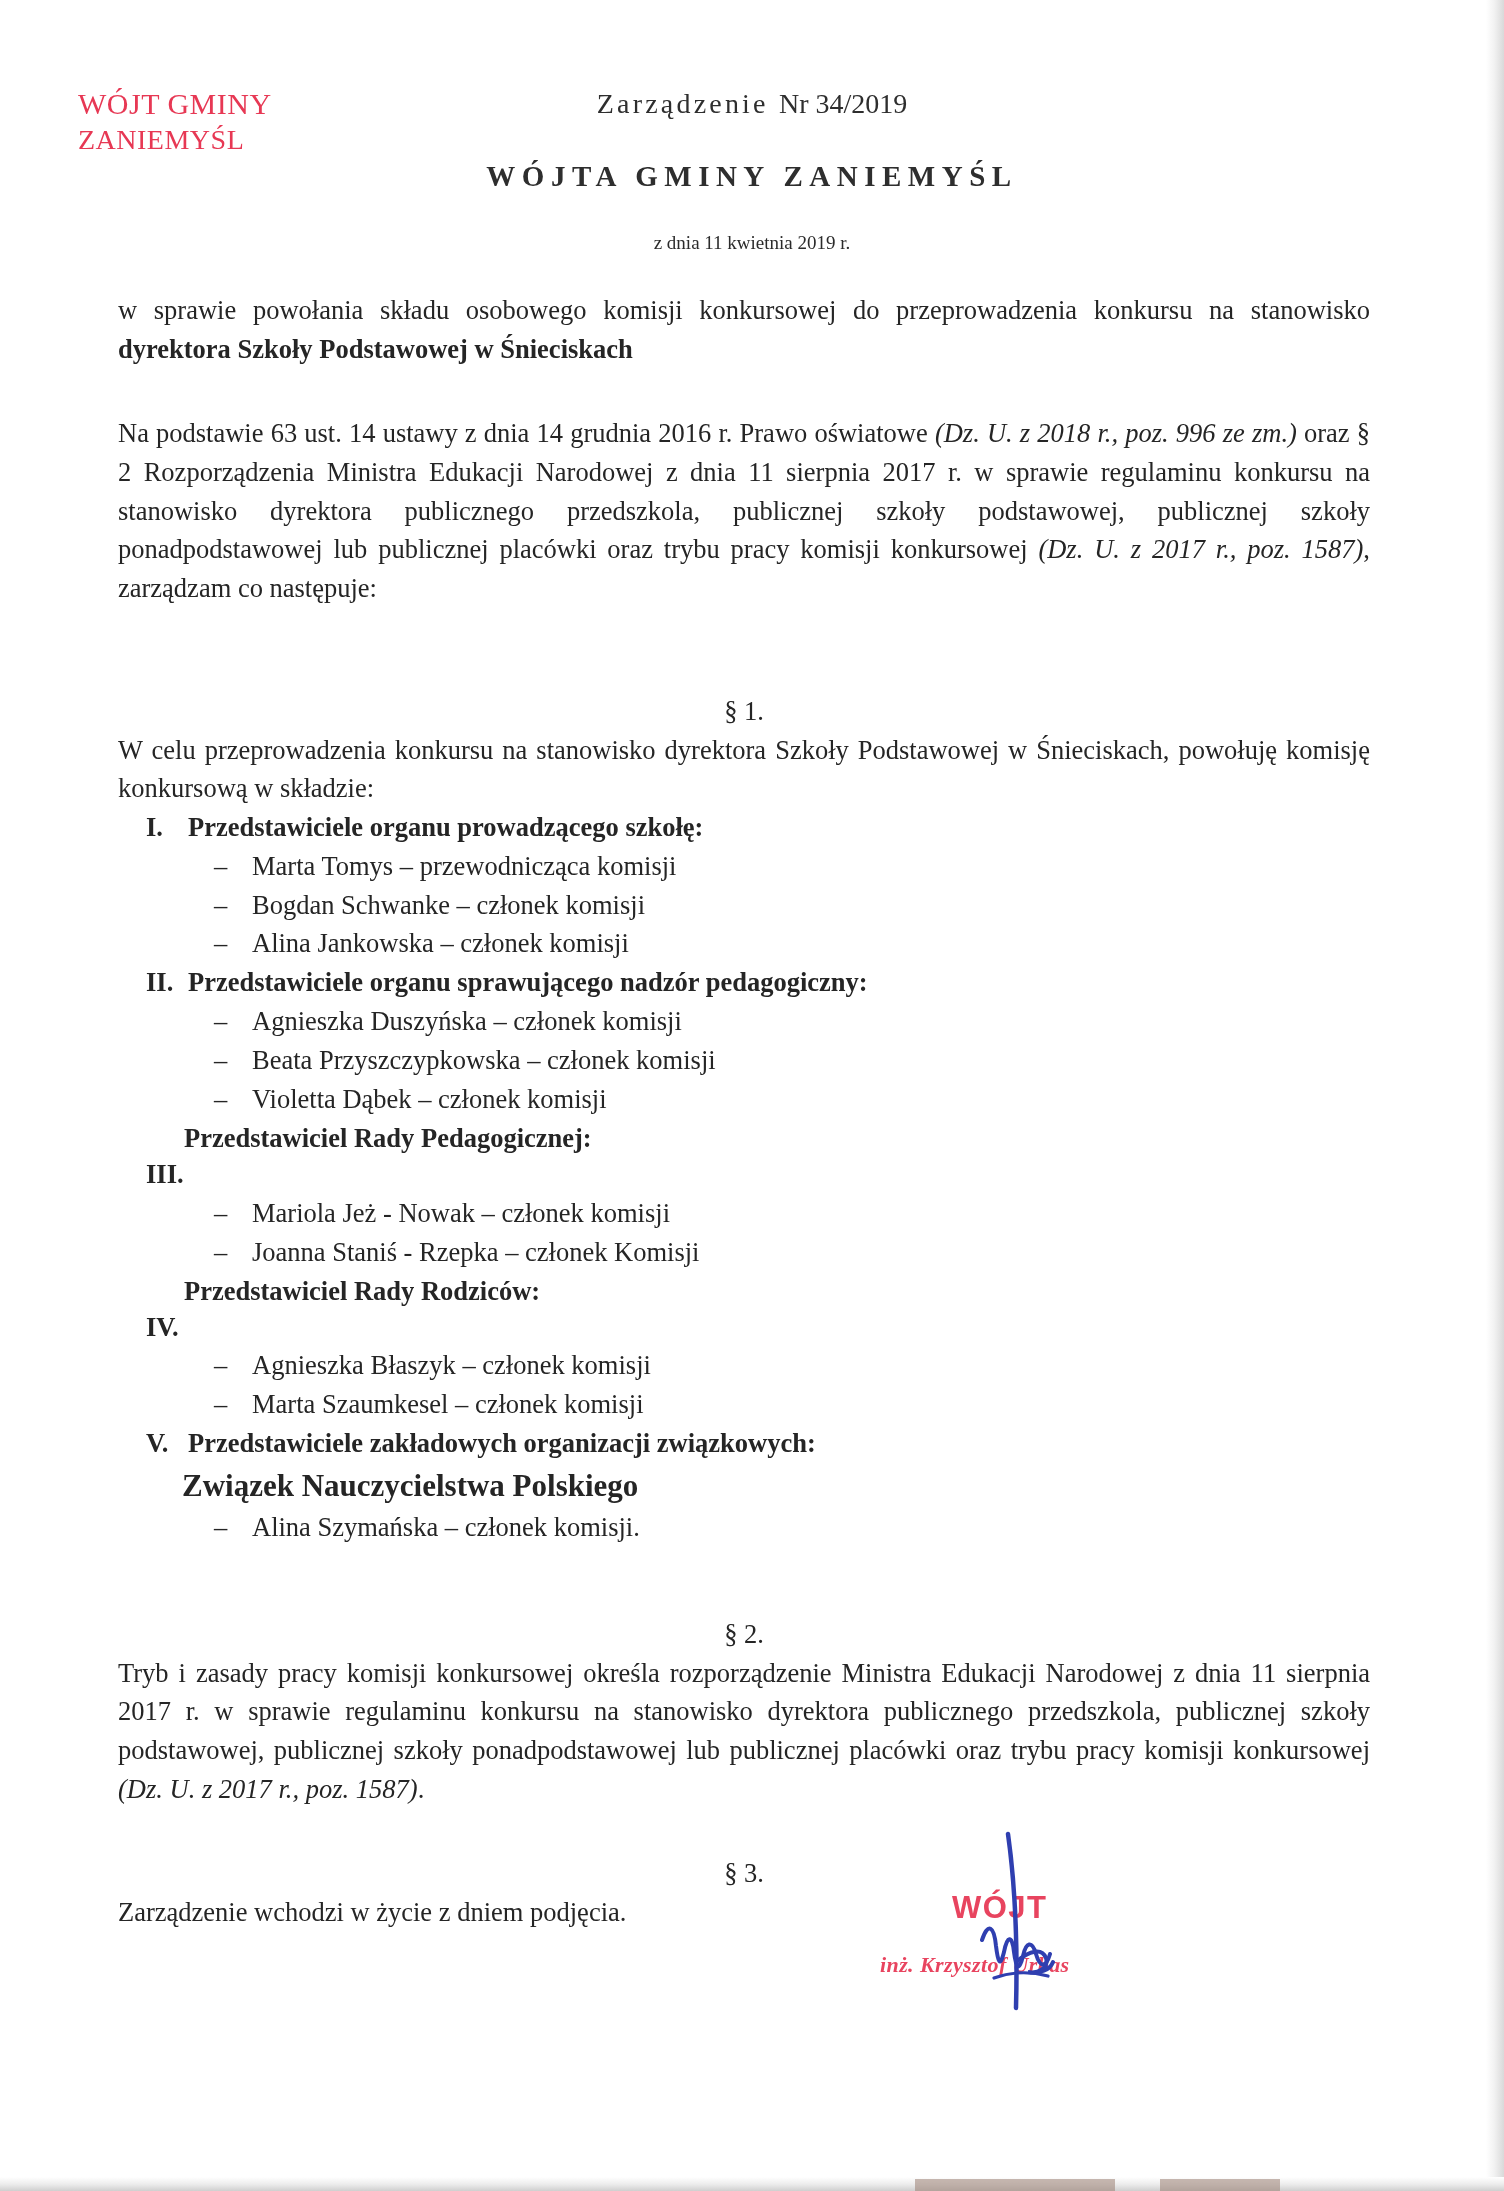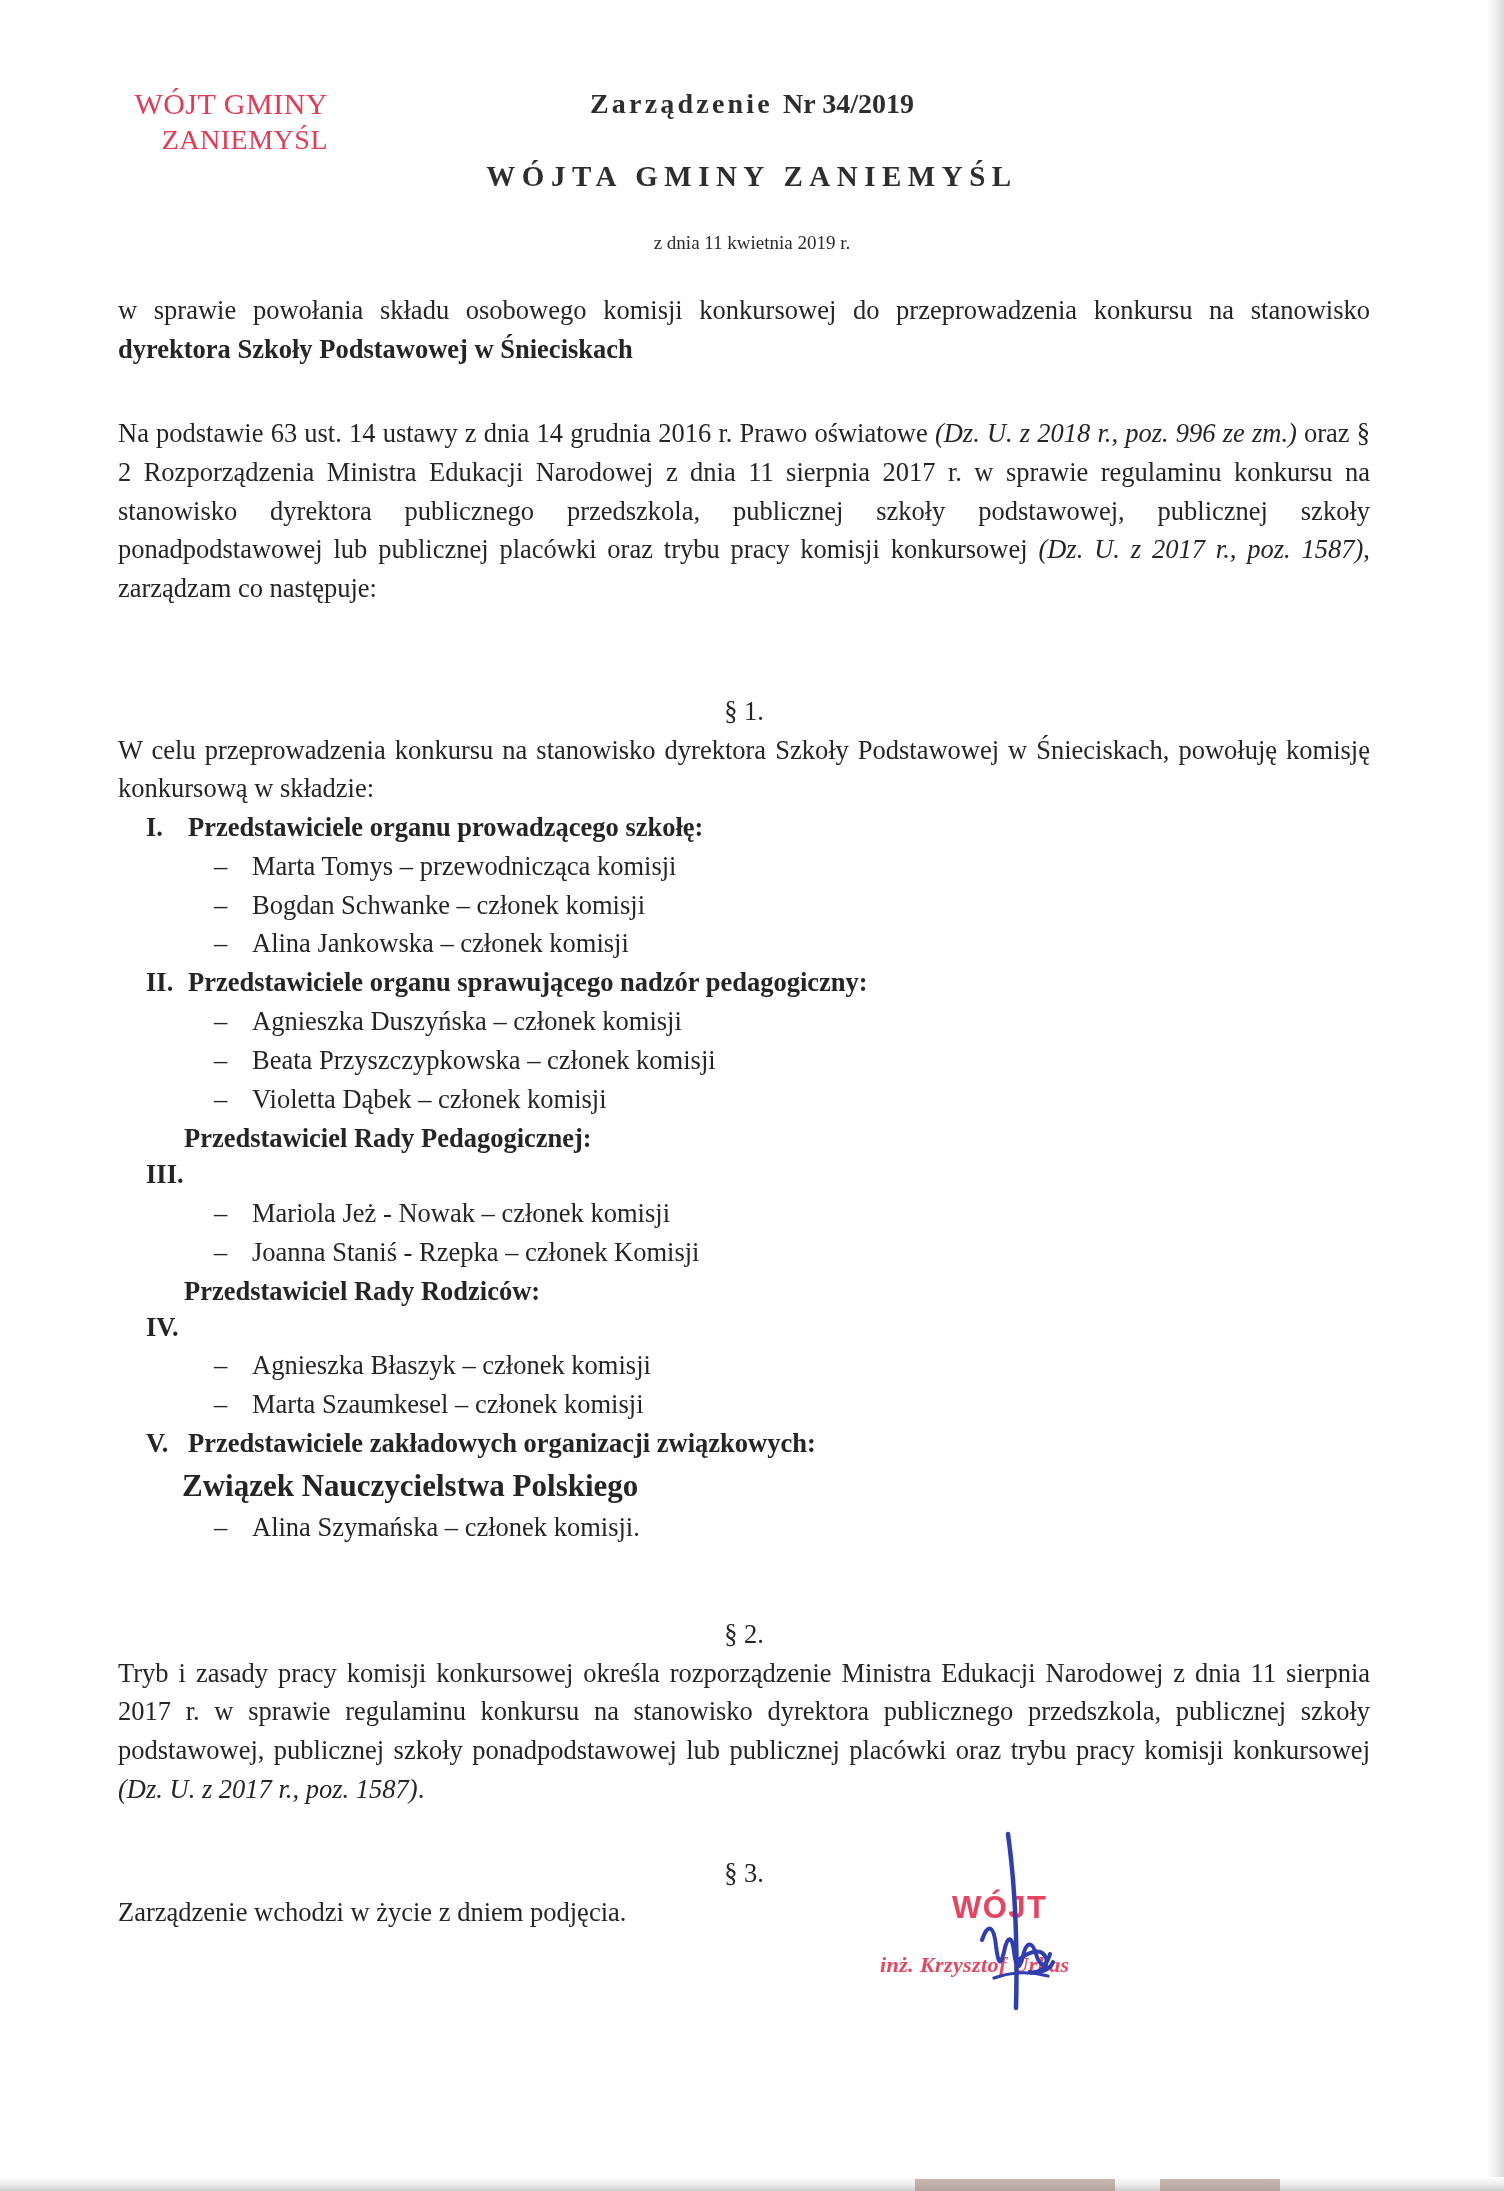--- a/index.html
+++ b/index.html
@@ -51,37 +51,37 @@
   }
 
   
   .stamp-header {
     position: absolute;
     left: 78px;
     top: 86px;
     color: #e23b56;
     font-family: "Liberation Serif", "DejaVu Serif", serif;
     line-height: 1.22;
-    text-align: right;
+    text-align: left;
     width: 250px;
     letter-spacing: .5px;
     filter: contrast(1.05);
   }
   .stamp-header .l1 { font-size: 30px; }
   .stamp-header .l2 { font-size: 28px; }
 
   
   .doc-title {
     position: absolute;
     left: 0;
     top: 88px;
     width: 1504px;
     text-align: center;
     font-size: 28px;
-    font-weight: bold;
+    font-weight: normal;
     letter-spacing: 3.2px;
     color: #2e2e2e;
   }
   .doc-title .nr { letter-spacing: 0px; }
   .doc-subtitle {
     position: absolute;
     left: 0;
     top: 160px;
     width: 1504px;
     text-align: center;

